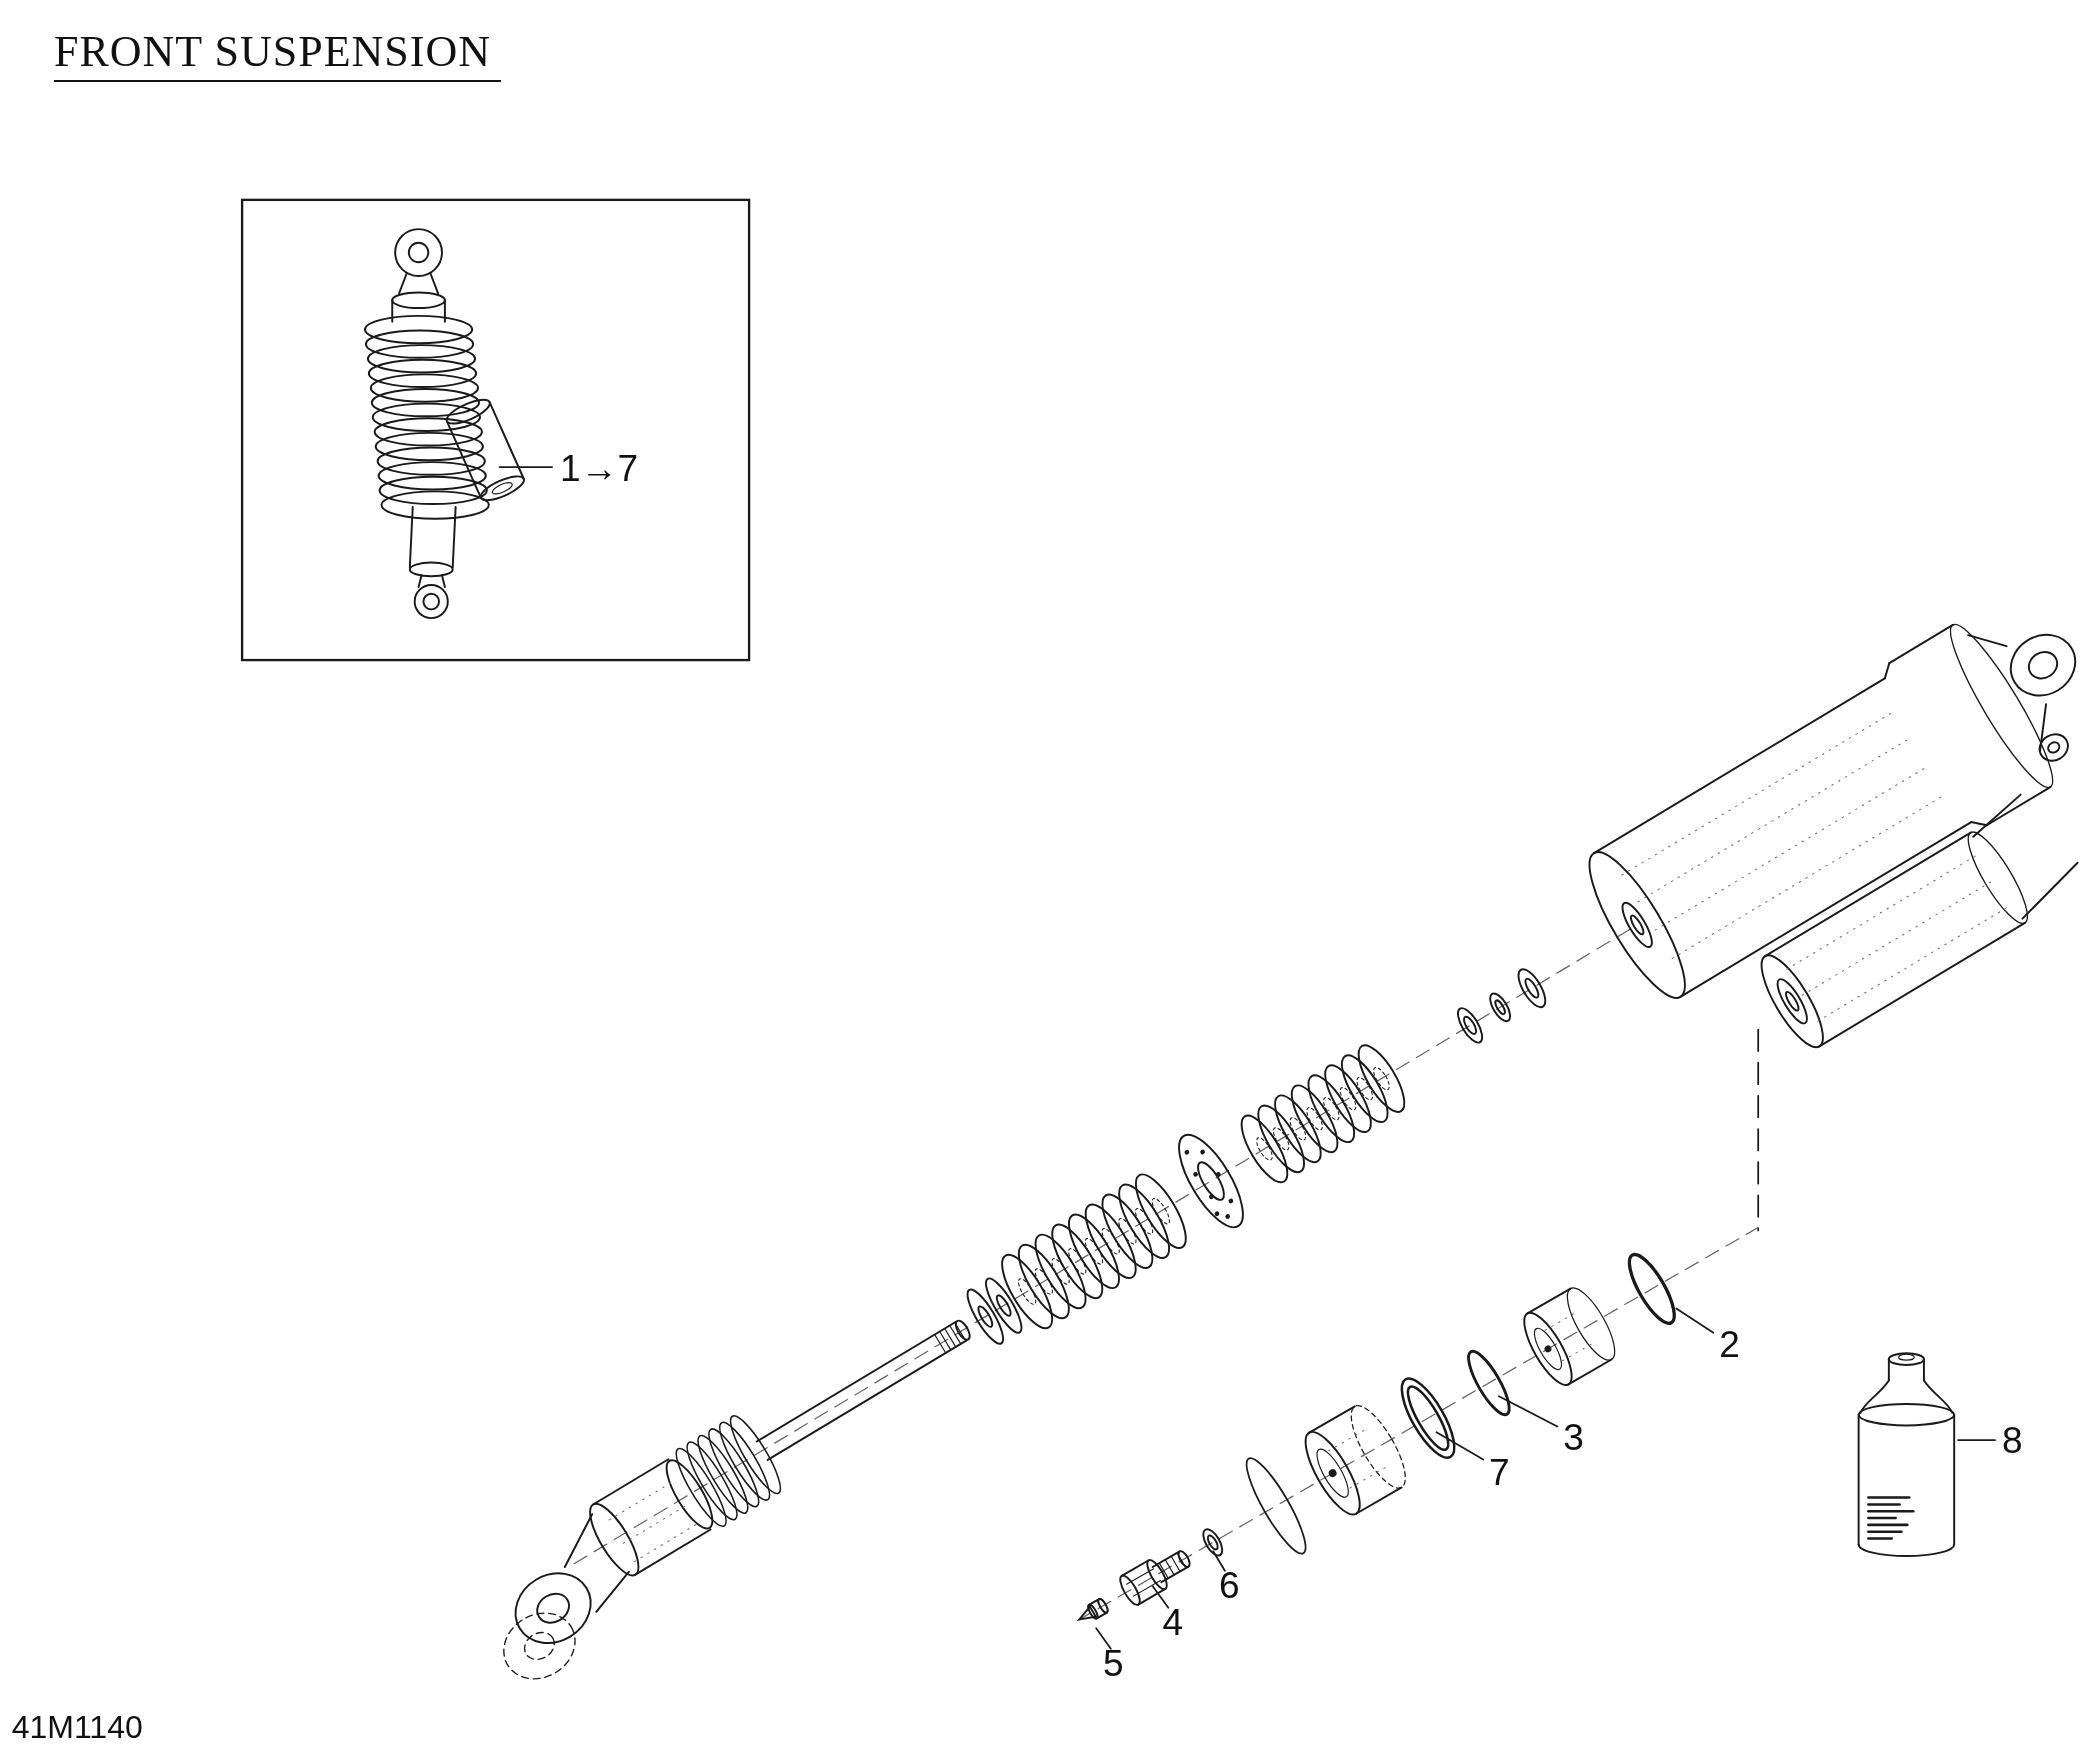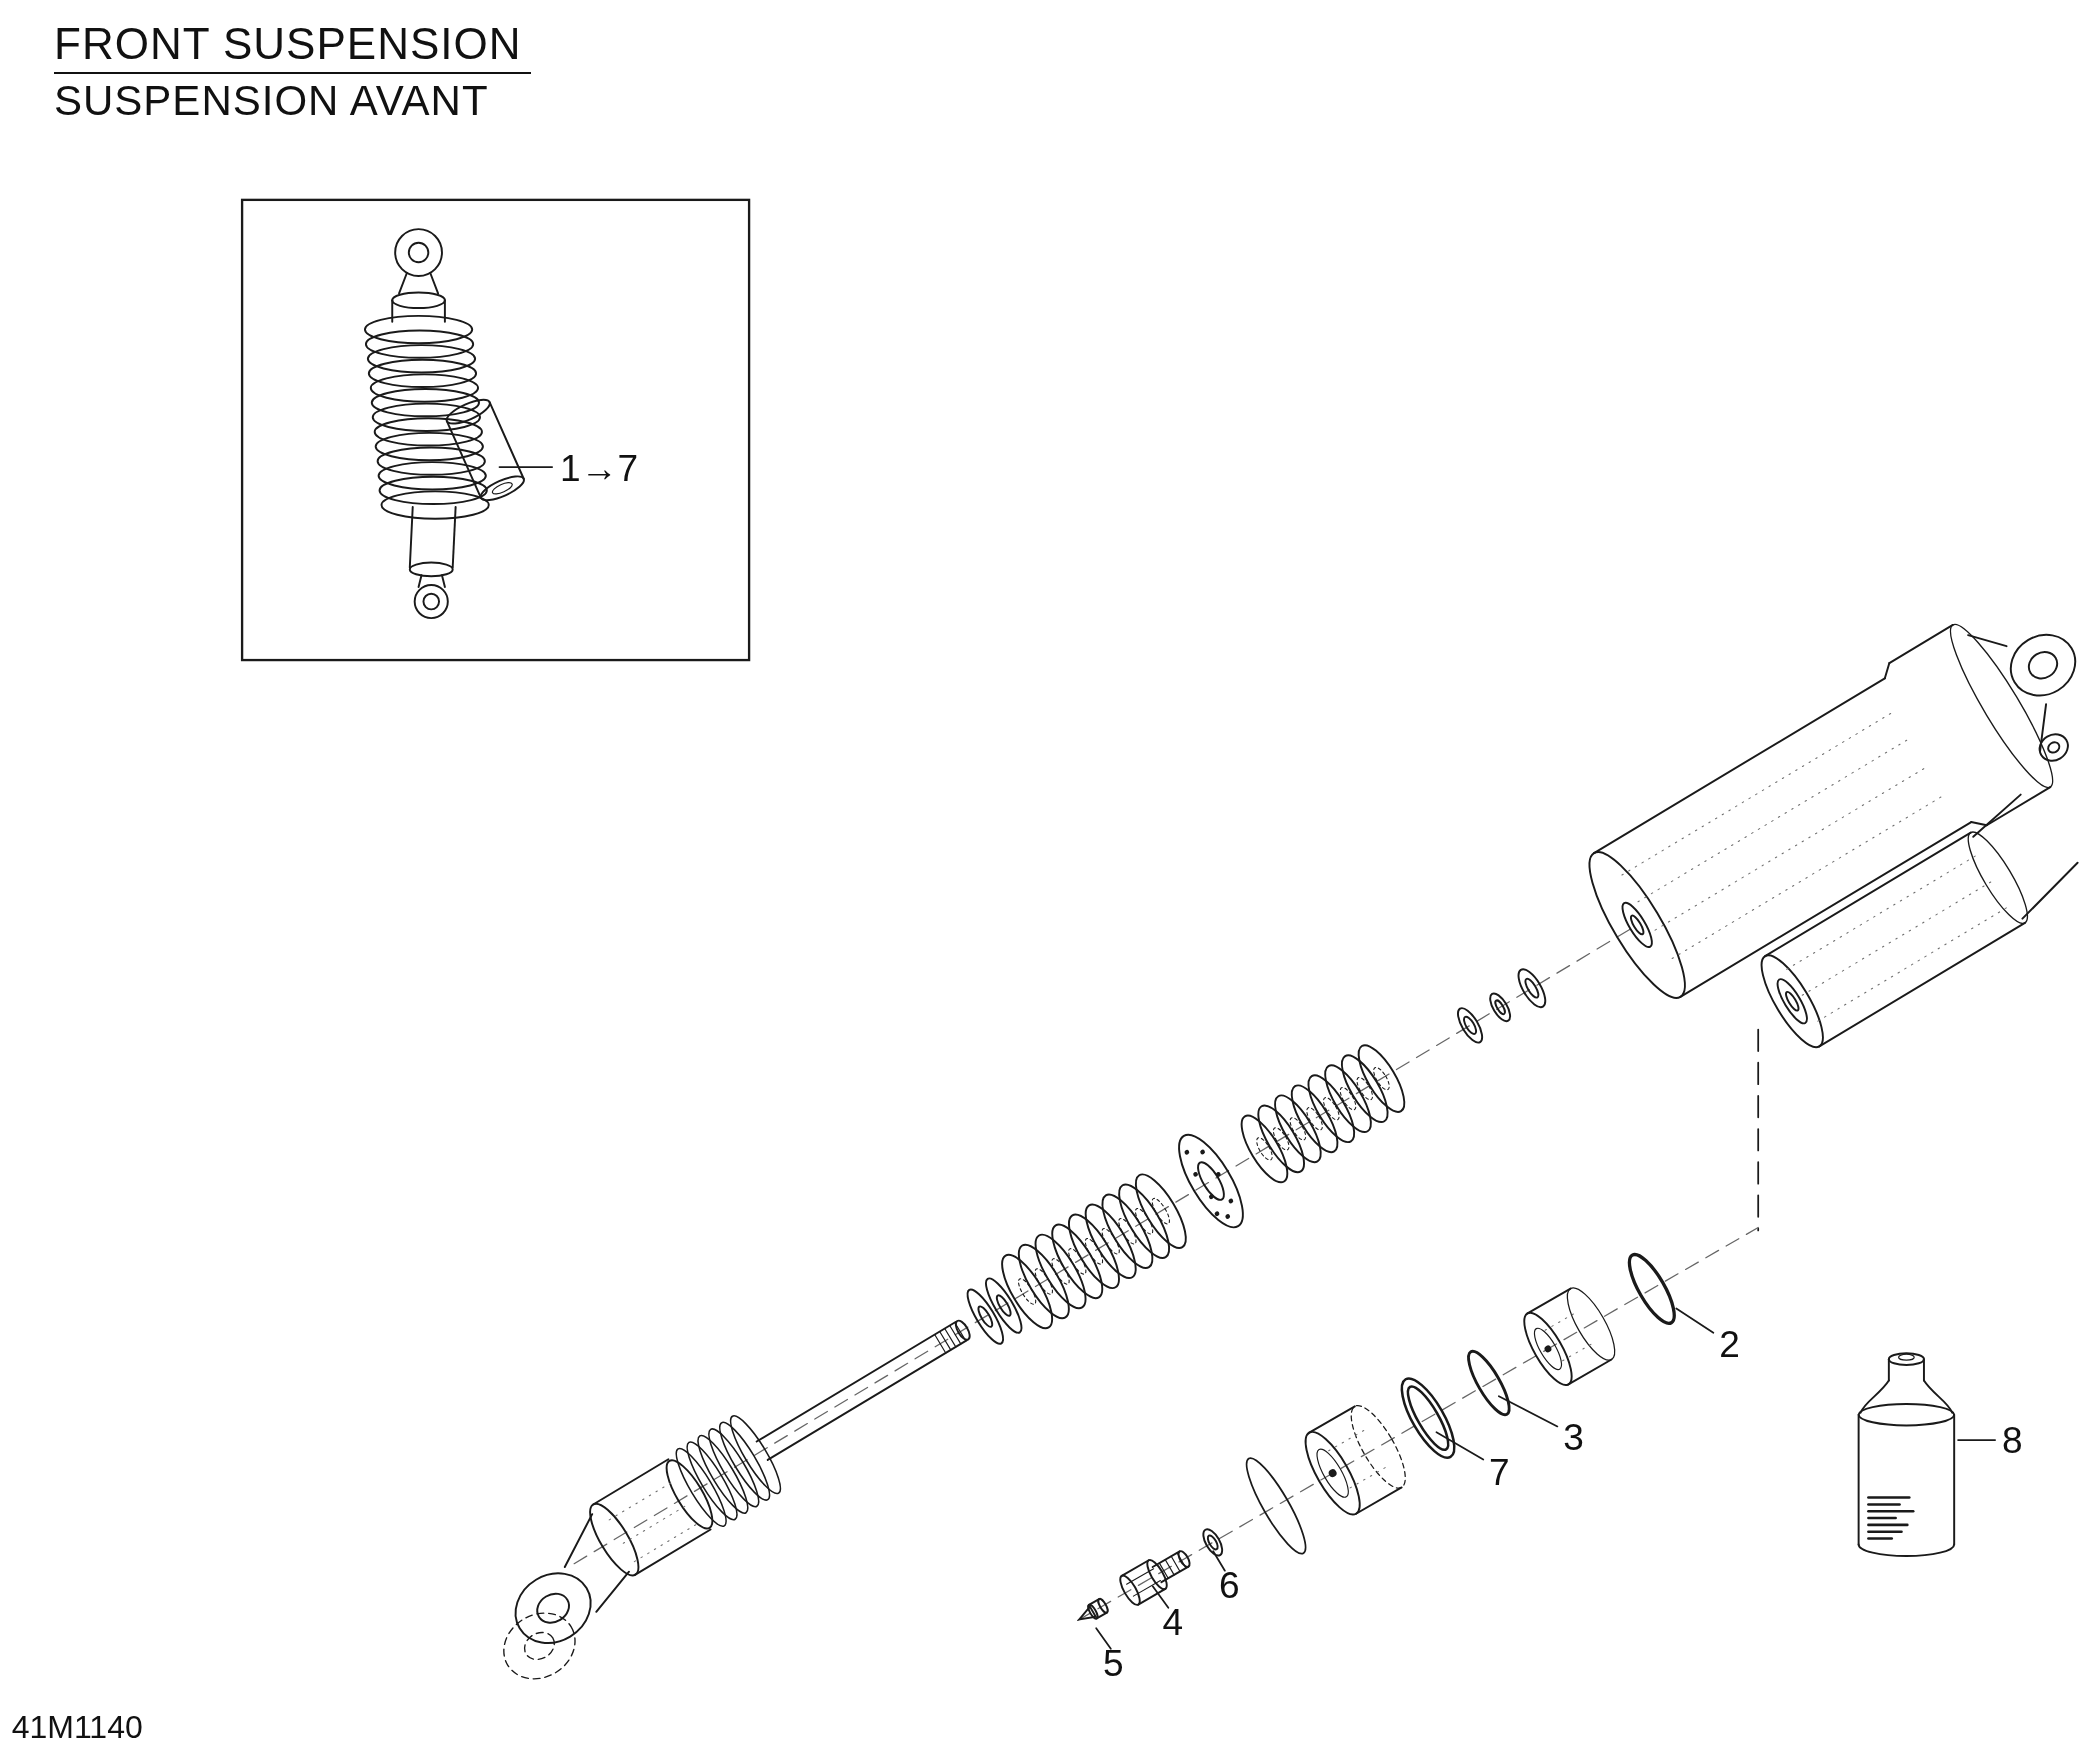--- a/index.html
+++ b/index.html
@@ -1,18 +1,18 @@
 <!DOCTYPE html>
 <html><head>
 <meta charset="utf-8">
 <style>
   html,body{margin:0;padding:0;background:#eaeaea;}
   .page{position:relative;width:2090px;height:1754px;background:#ffffff;
         font-family:"Liberation Sans",sans-serif;color:#111;overflow:hidden;}
-  .header{position:absolute;left:54px;top:19px;z-index:2;}
+  .header{position:absolute;left:54px;top:26px;z-index:2;font-family:Liberation Serif, serif;}
   .title{font-size:44px;letter-spacing:1px;display:inline-block;
          border-bottom:2.9px solid #111;padding:0 9.8px 2.9px 0;white-space:nowrap;}
   .subtitle{font-size:42px;letter-spacing:1px;margin-top:2.9px;white-space:nowrap;}
   .part-code{position:absolute;left:11.7px;bottom:7.8px;font-size:32px;z-index:2;}
   svg.diagram{position:absolute;left:0;top:0;}
   .callout-line{stroke:#1a1a1a;stroke-width:1.8;fill:none;}
   .callout-text{font-family:"Liberation Sans",sans-serif;font-size:38px;fill:#111;stroke:none;}
   .dots{stroke:#707070;stroke-width:1.1;stroke-dasharray:1.5 6.5;}
   .hid{stroke-dasharray:7 5;stroke-width:1.4;}
   .cl{stroke:#666;stroke-width:1.3;stroke-dasharray:15 9;}
@@ -334,19 +334,18 @@
 
         <line class="callout-line" x1="2008" y1="1477" x2="2046" y2="1477"></line>
         <text class="callout-text" x="2053" y="1490">8</text>
       </g>
 
     </g>
   </svg>
 
   <div class="header">
     <div class="title">FRONT SUSPENSION</div>
-    <div class="subtitle">SUSPENSION AVANT</div>
   </div>
 
   <div class="part-code">41M1140</div>
 
 </div>
 
 
 </body></html>

